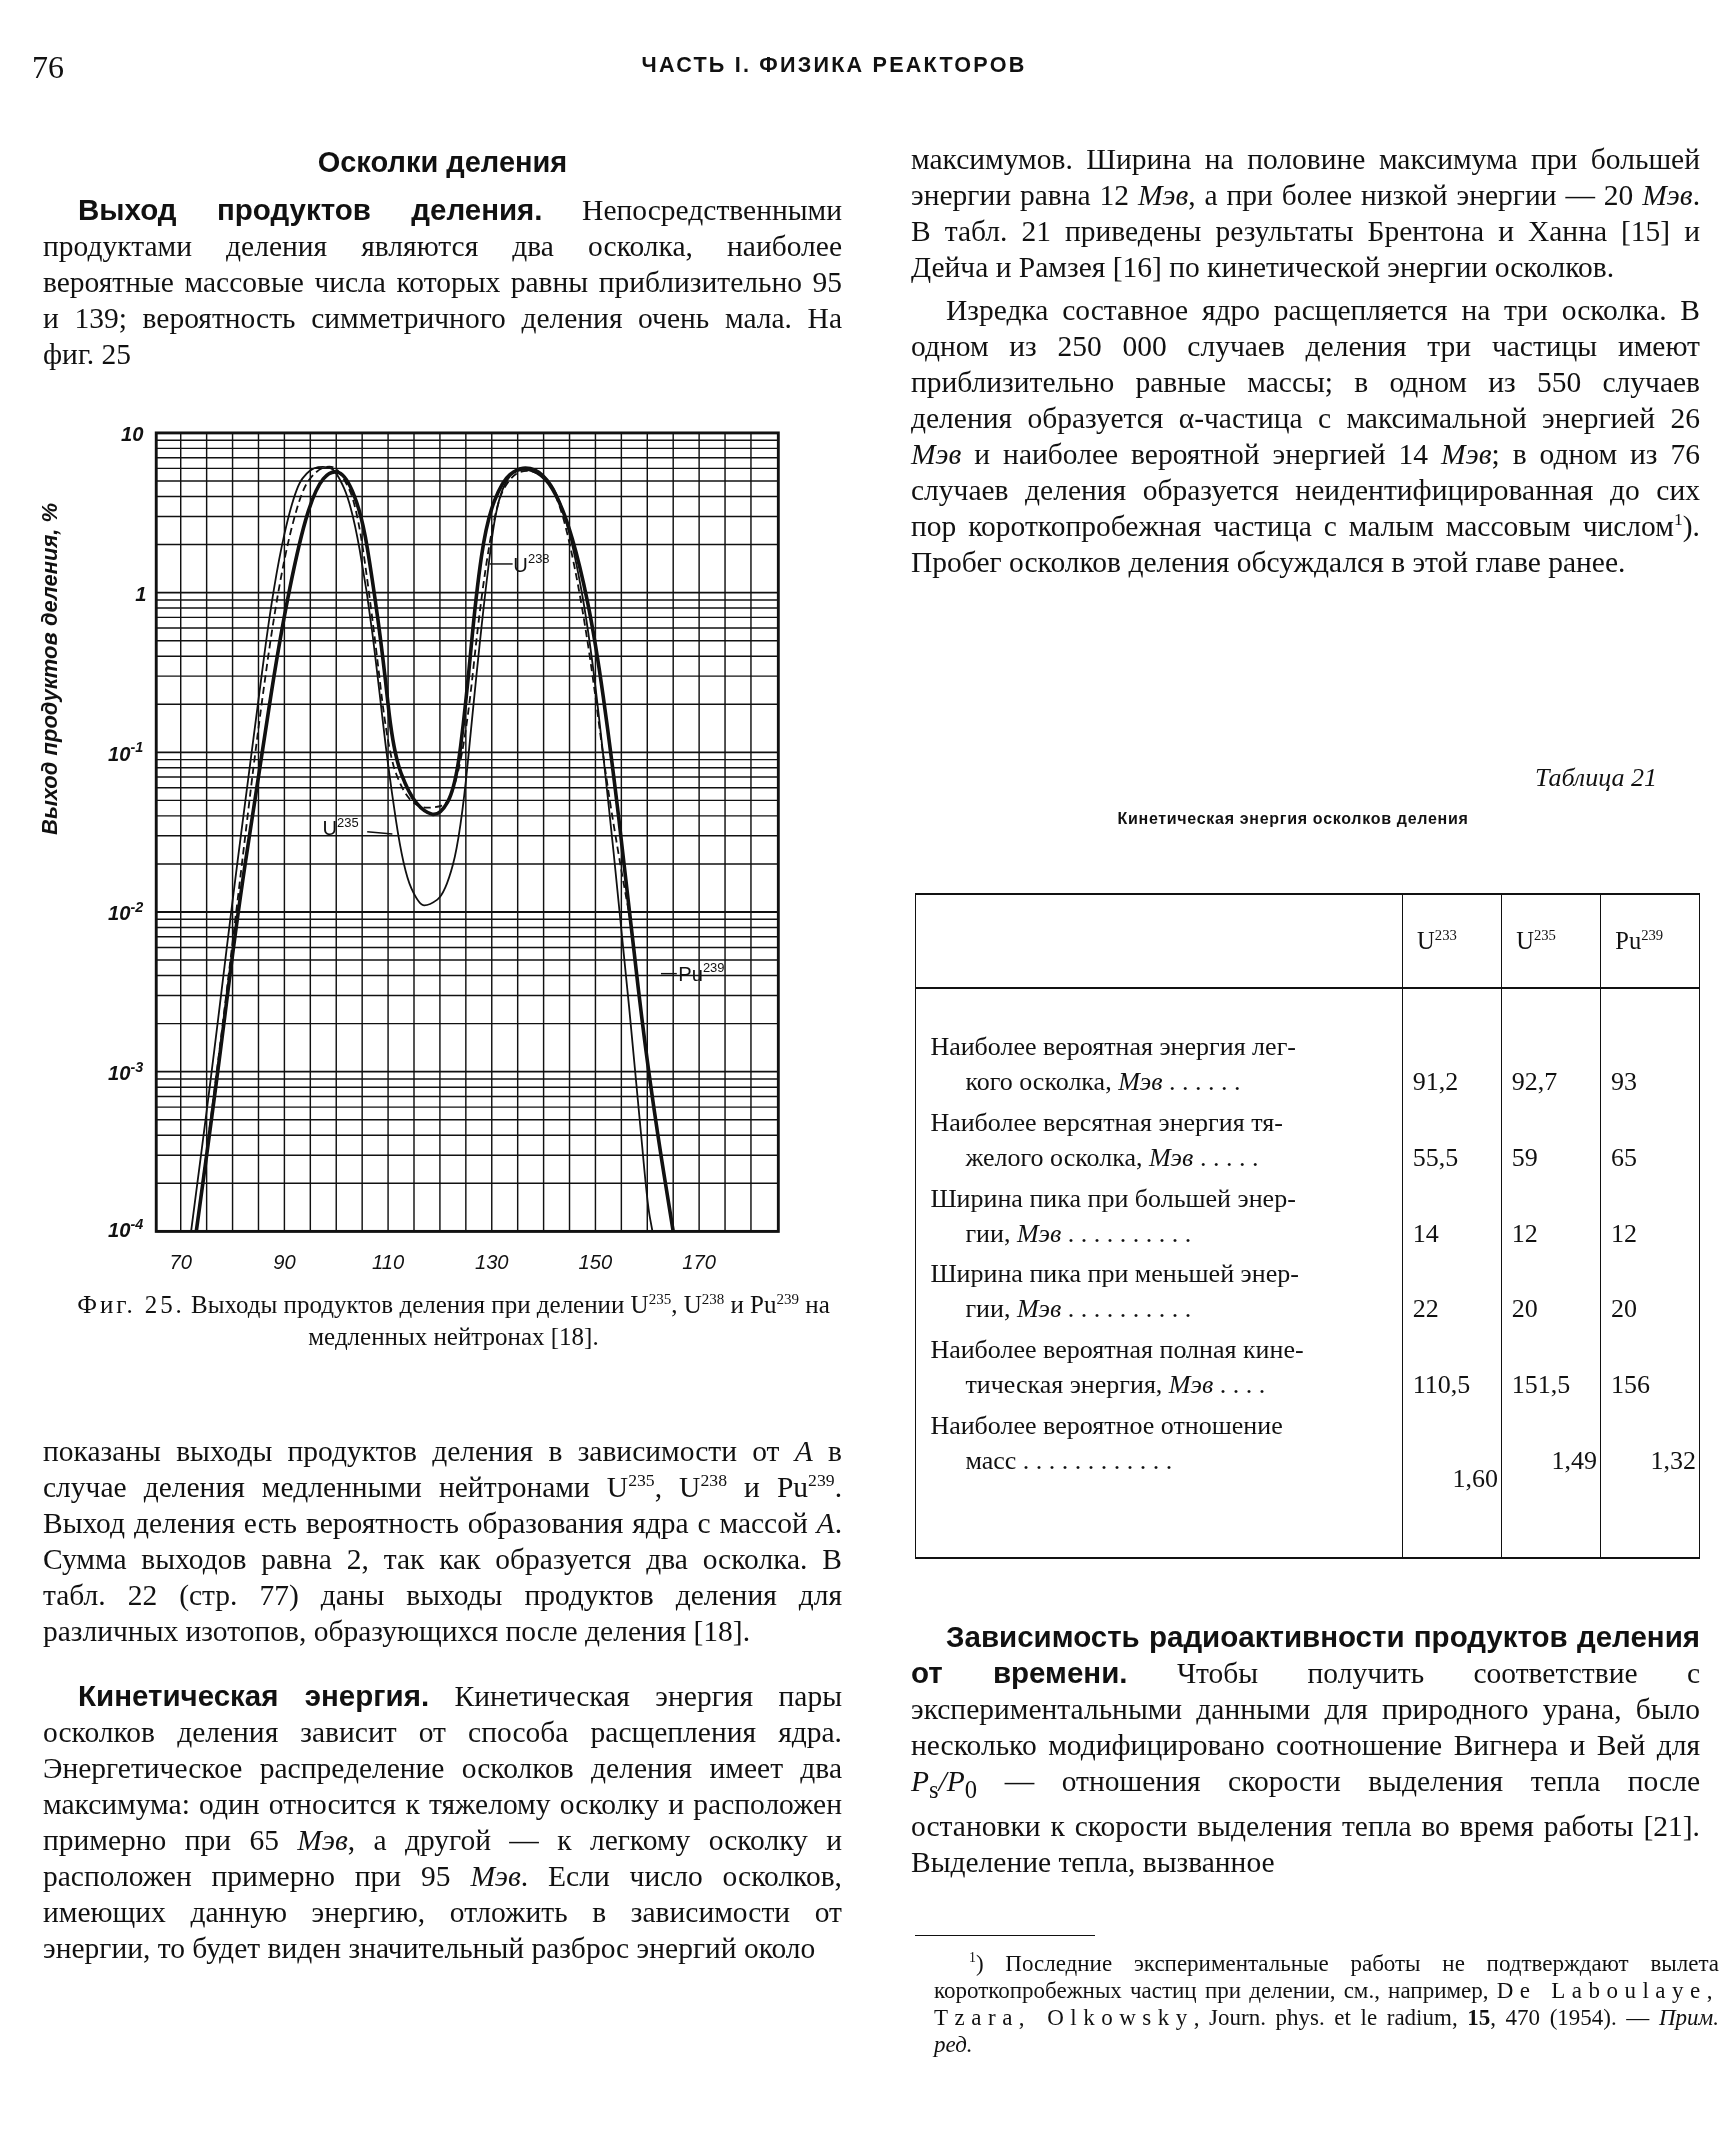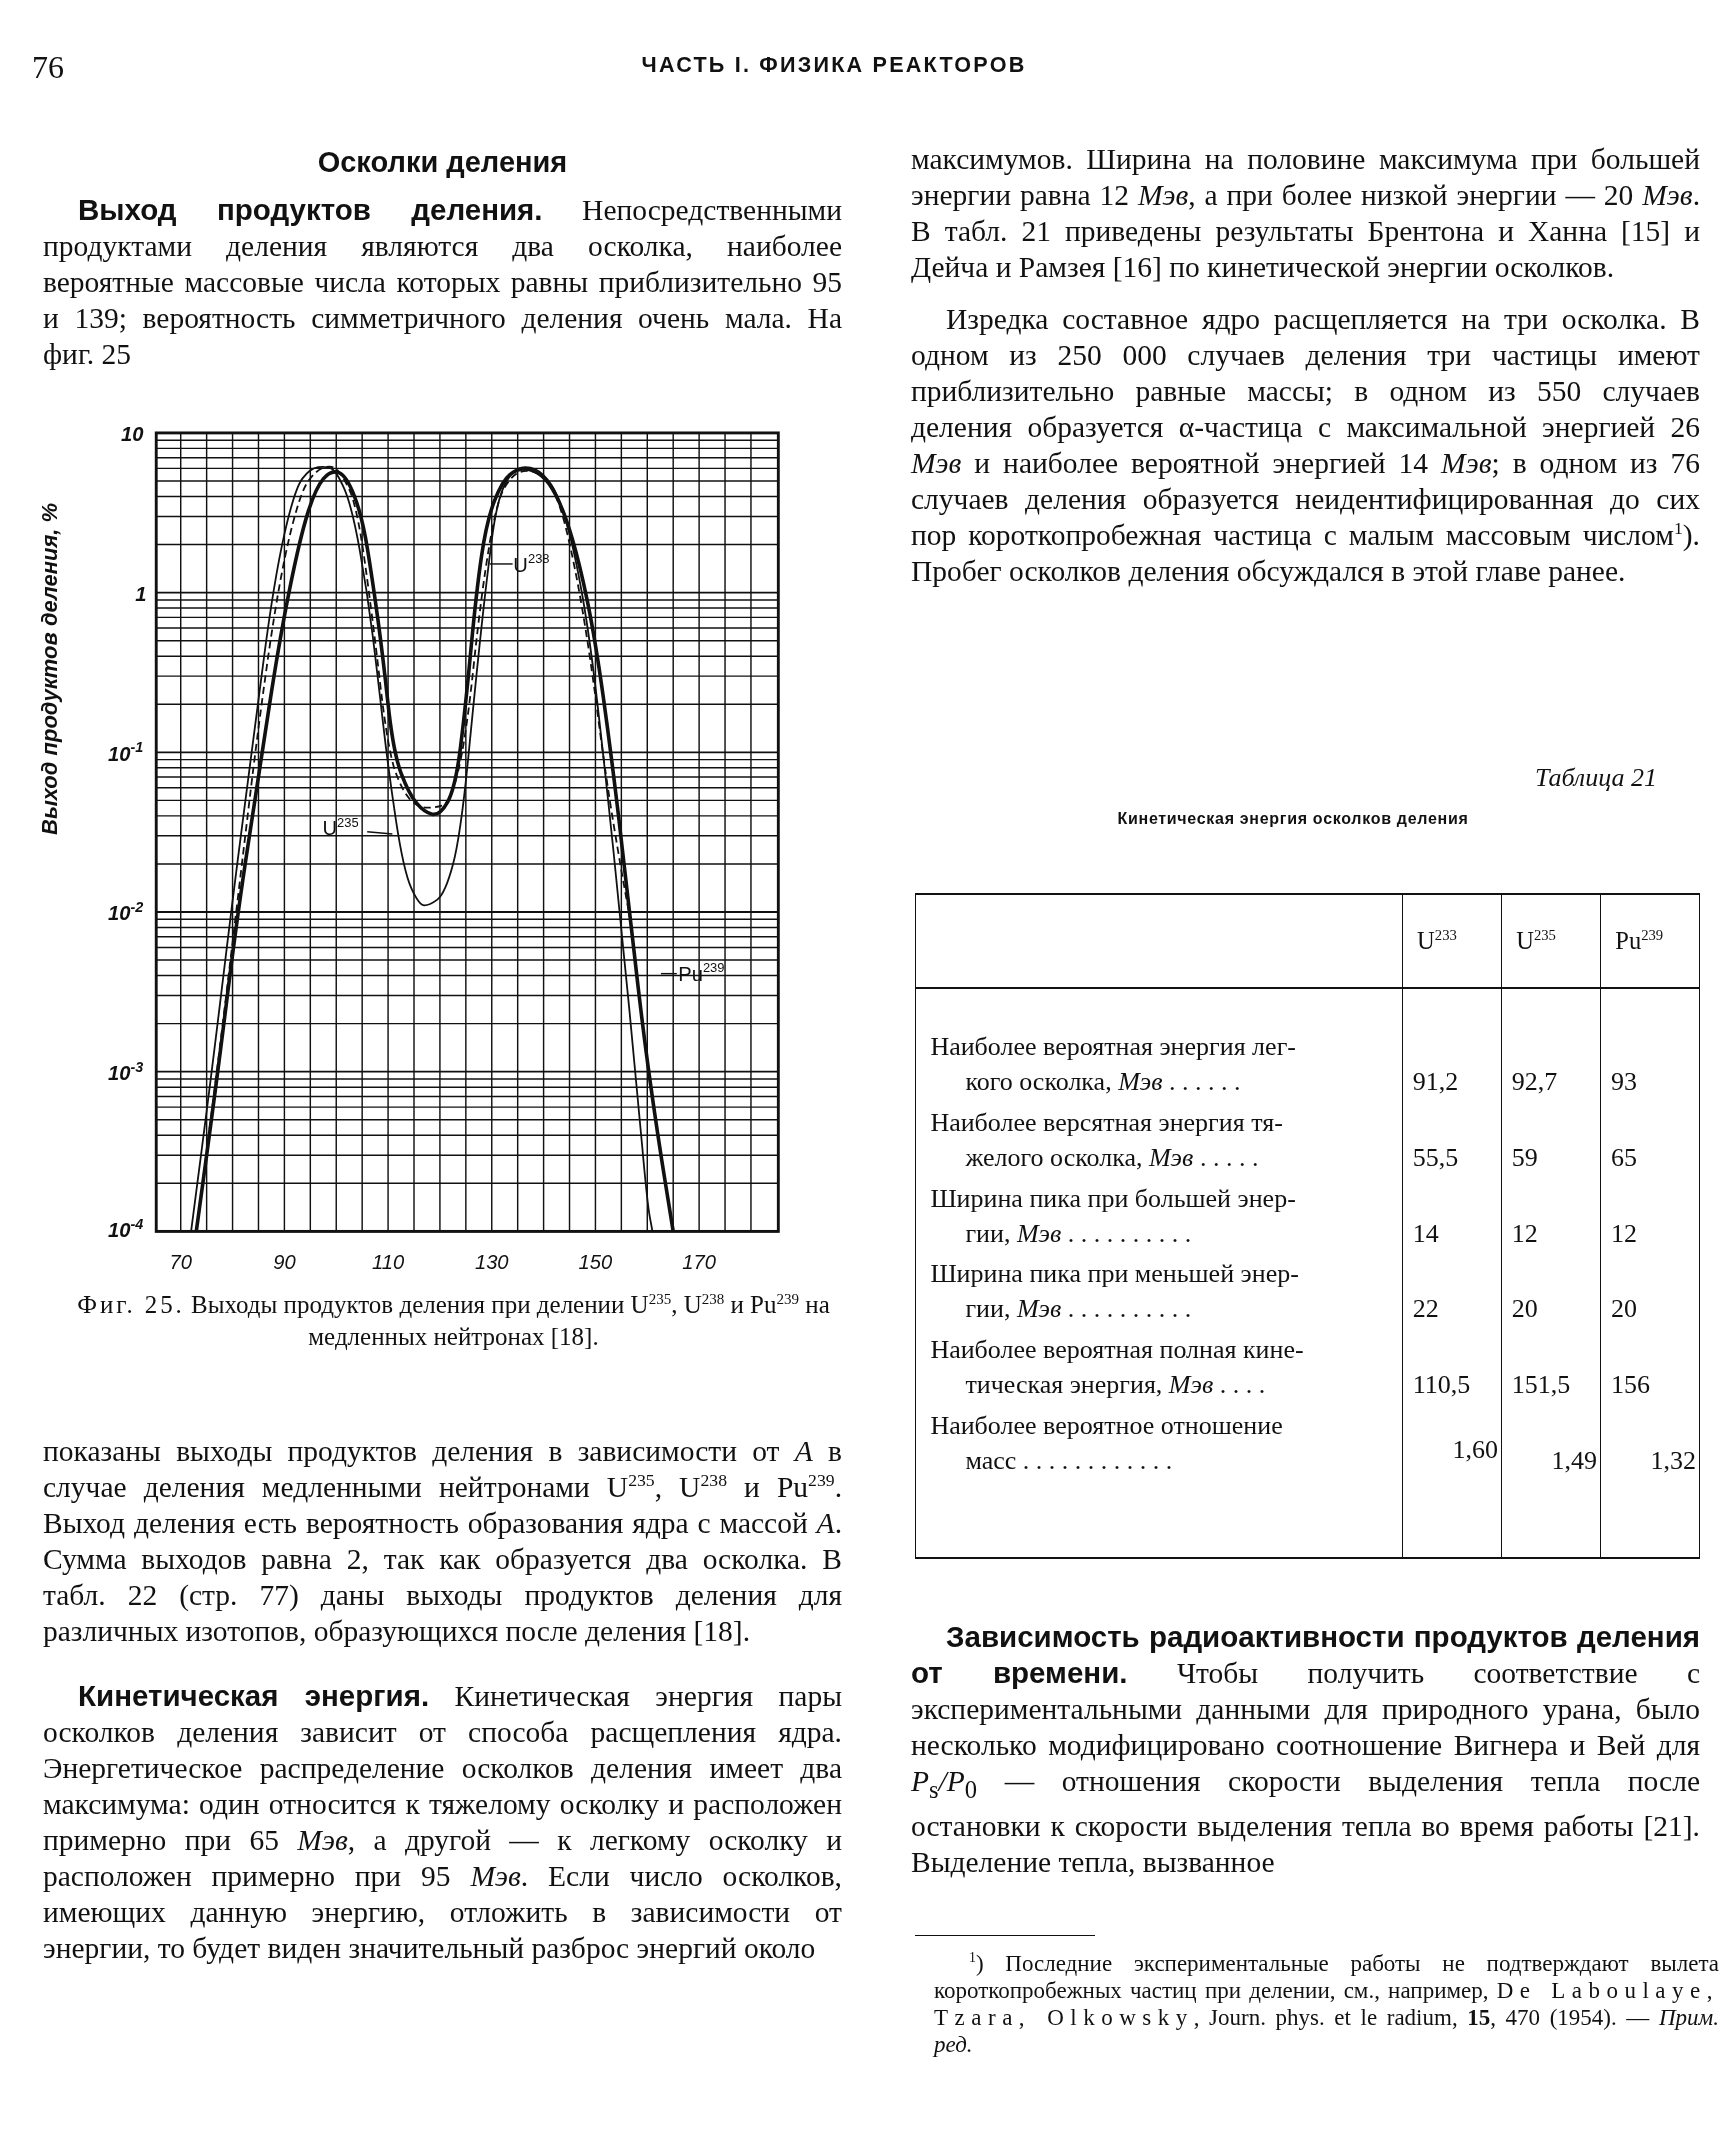--- a/index.html
+++ b/index.html
@@ -4,21 +4,21 @@
 <style>
   html, body { margin:0; padding:0; background:#ffffff; }
   body { width:1729px; height:2151px; position:relative; overflow:hidden;
          font-family:"Liberation Serif","DejaVu Serif",serif; color:#111; }
   .abs { position:absolute; }
   .pagenum { left:32px; top:49px; font-size:32px; }
   .running { left:0; width:1668px; top:52px; text-align:center; font-size:21.6px; font-weight:bold; letter-spacing:2.2px; font-family:"Liberation Sans","DejaVu Sans",sans-serif; }
   .col { position:absolute; font-size:29.5px; line-height:36px; text-align:justify; }
   .col p { margin:0; text-indent:35px; }
   .col p.noindent { text-indent:0; }
-  .col p + p { margin-top:16px; }
+  .col p + p { margin-top:7px; }
   .sec-title { text-align:center; font-weight:bold; font-size:29px; font-family:"Liberation Sans","DejaVu Sans",sans-serif; }
   .runin { font-weight:bold; font-family:"Liberation Sans","DejaVu Sans",sans-serif; }
   sup { font-size:0.6em; line-height:0; }
   .it { font-style:italic; }
   .caption { left:43px; width:821px; top:1289px; text-align:center; font-size:25px; line-height:32px; }
   .caption .lbl { letter-spacing:2.9px; }
   .tbl-num { left:915px; width:742px; top:763px; text-align:right; font-style:italic; font-size:26px; }
   .tbl-title { left:915px; width:756px; top:810px; text-align:center; font-weight:bold; font-size:16px; font-family:"Liberation Sans","DejaVu Sans",sans-serif; letter-spacing:0.7px; }
   table.kt { position:absolute; left:915px; top:893px; width:785px; border-collapse:collapse; font-size:26px; }
   table.kt td, table.kt th { padding:0; vertical-align:bottom; }
@@ -205,21 +205,21 @@
         <td class="num">20</td>
   </tr>
   <tr>
     <td class="lab"><span>Наиболее вероятная полная кине-</span><span class="l2"><span>тическая энергия, </span><span class="it">Мэв</span><span> . . . .</span></span></td>
     <td class="num">110,5</td>
         <td class="num">151,5</td>
         <td class="num">156</td>
   </tr>
   <tr class="last">
     <td class="lab" style="padding-bottom:79px;"><span>Наиболее вероятное отношение</span><span class="l2"><span>масс</span><span> . . . . . . . . . . . .</span></span></td>
-    <td class="num r" style="padding-bottom:90px;">1,60</td>
+    <td class="num r" style="padding-bottom:61px;">1,60</td>
         <td class="num r" style="padding-bottom:79px;padding-left:6px;">1,49</td>
         <td class="num r" style="padding-bottom:79px;">1,32</td>
   </tr>
 </tbody>
   </table>
 
 <div class="col" style="left:911px; top:1619px; width:789px;">
   <p><span class="runin">Зависимость радиоактивности продуктов деления от времени.</span><span> Чтобы получить соответствие с экспериментальными данными для природного урана, было несколько модифицировано соотношение Вигнера и Вей для </span><span class="it">P</span><sub>s</sub><span class="it">/</span><span class="it">P</span><sub>0</sub><span> — отношения скорости выделения тепла после остановки к скорости выделения тепла во время работы [21]. Выделение тепла, вызванное</span></p>
 </div>
 

